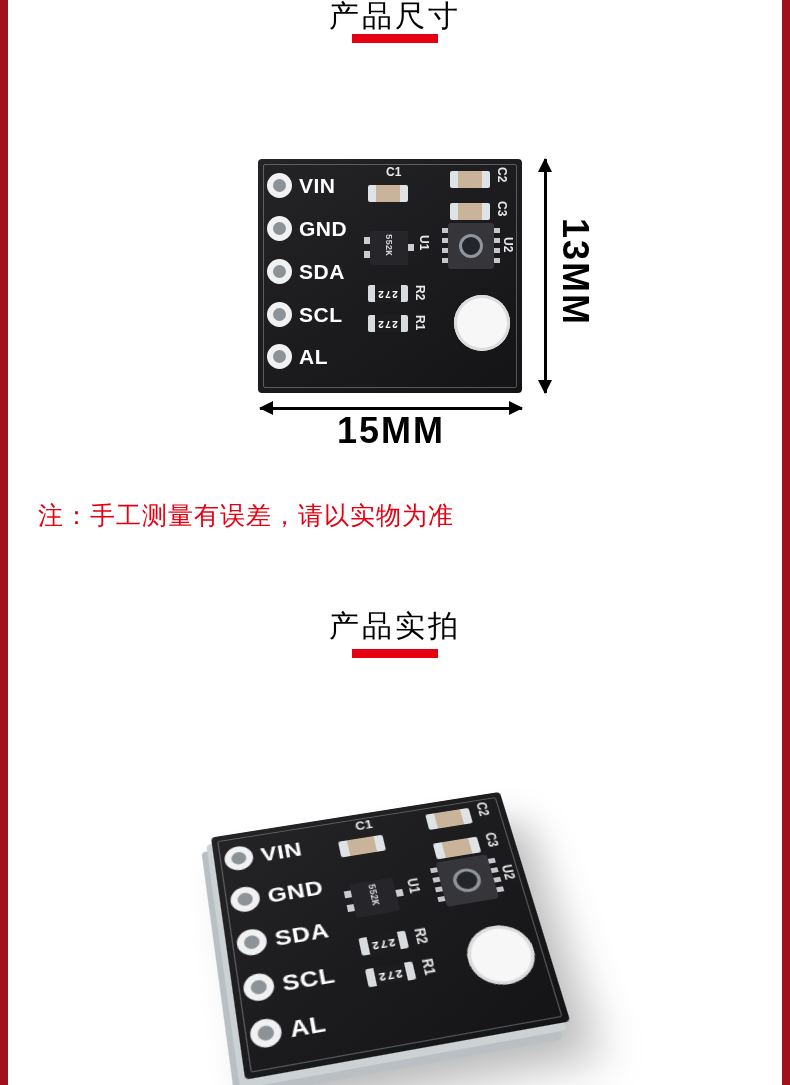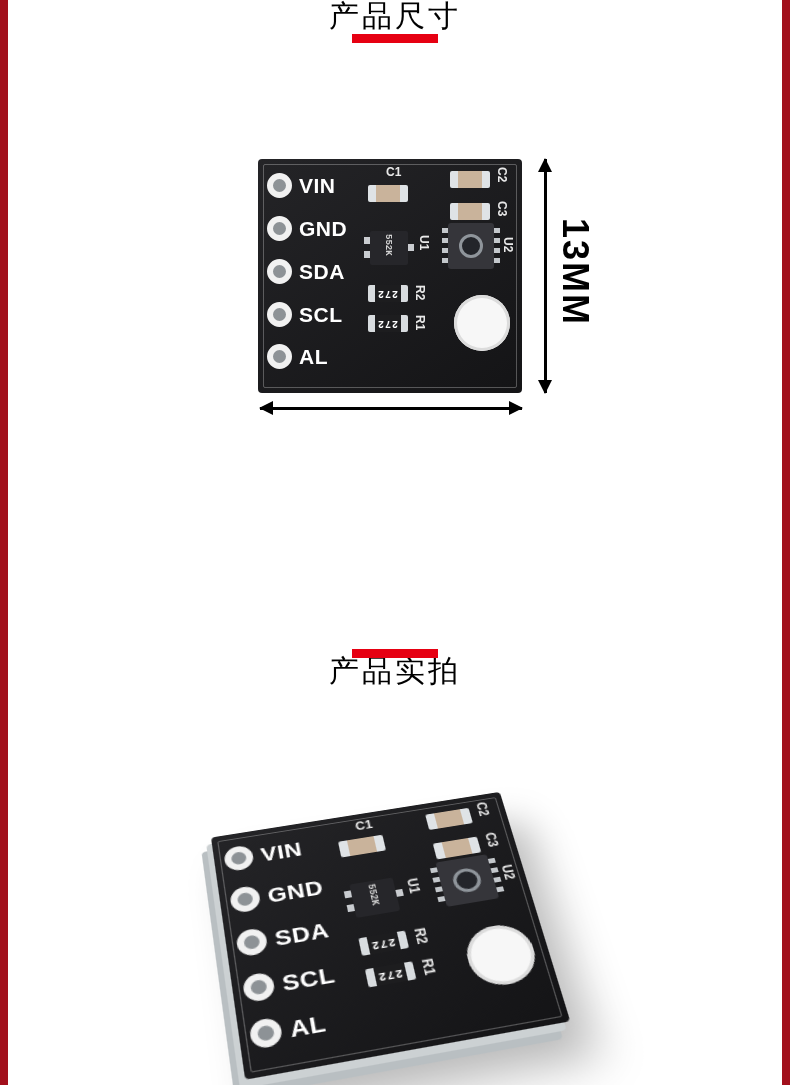--- a/index.html
+++ b/index.html
@@ -134,23 +134,25 @@
       <span>272</span>
     </div>
     <span class="lbl v" style="left:156px;top:156px;">R1</span>
 
     <div class="hole" style="left:196px;top:136px;"></div>
   </div>
 
   <div class="v-arrow"></div>
   <div class="dim-h">13MM</div>
   <div class="h-arrow"></div>
-
-
-  <div class="cn-title" style="top:610px;margin-top:45px;">产品实拍</div>
+  <div class="dim-w">15MM</div>
+
+  <div class="note">注：手工测量有误差，请以实物为准</div>
+
+  <div class="cn-title" style="top:610px;">产品实拍</div>
   <div class="red-bar" style="top:649px;"></div>
 
   <div class="photo-wrap">
     <div class="pcb">
       <div class="inner-line"></div>
 
       <div class="pad-row" style="top:13px;">
         <span class="pad"></span>
         <span class="pin-label">VIN</span>
       </div>

